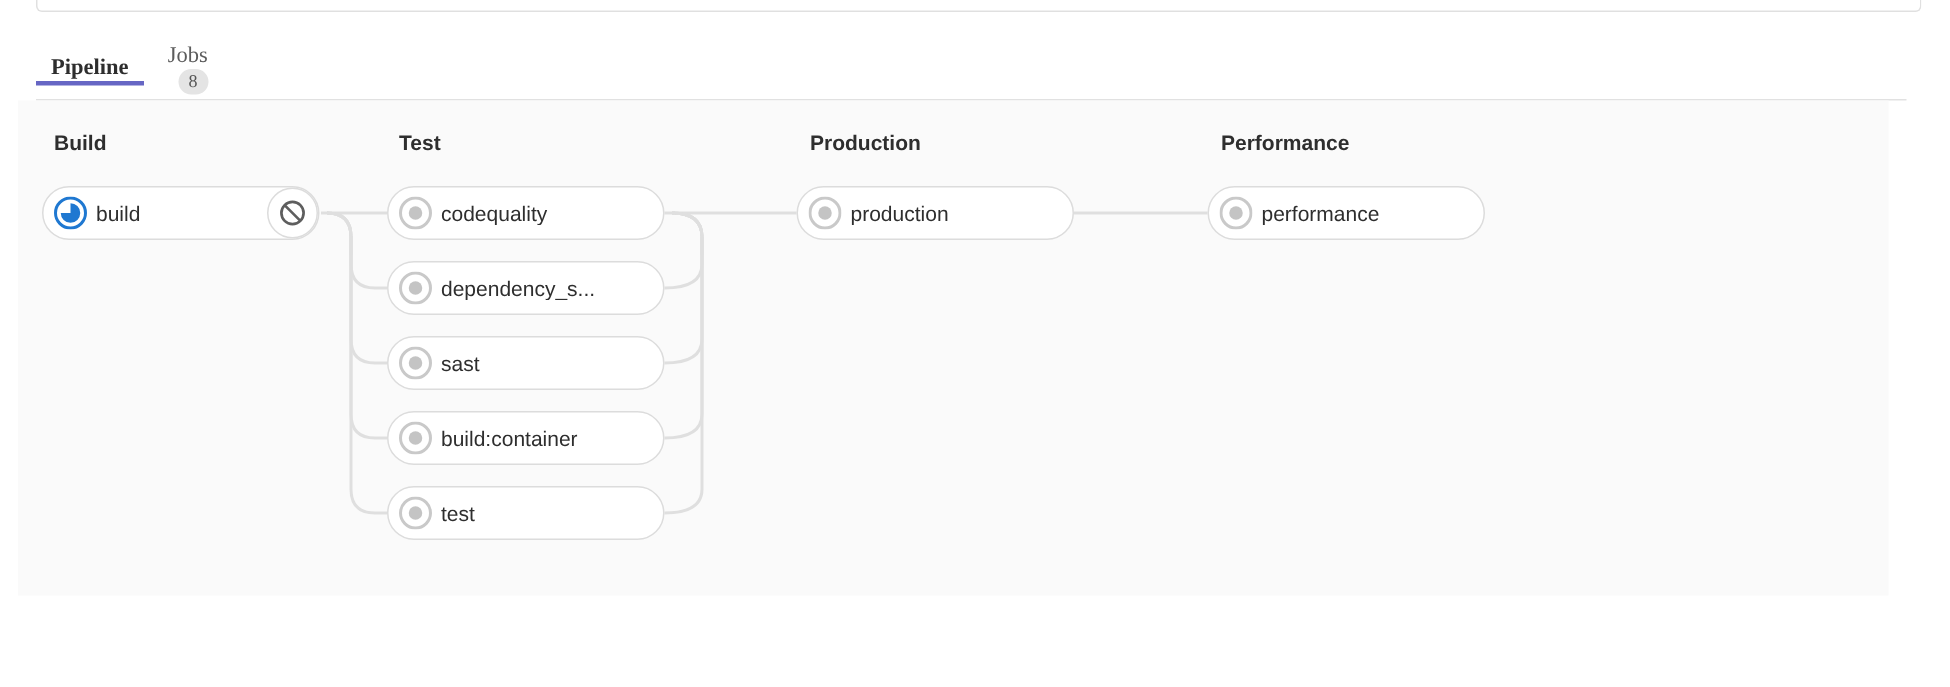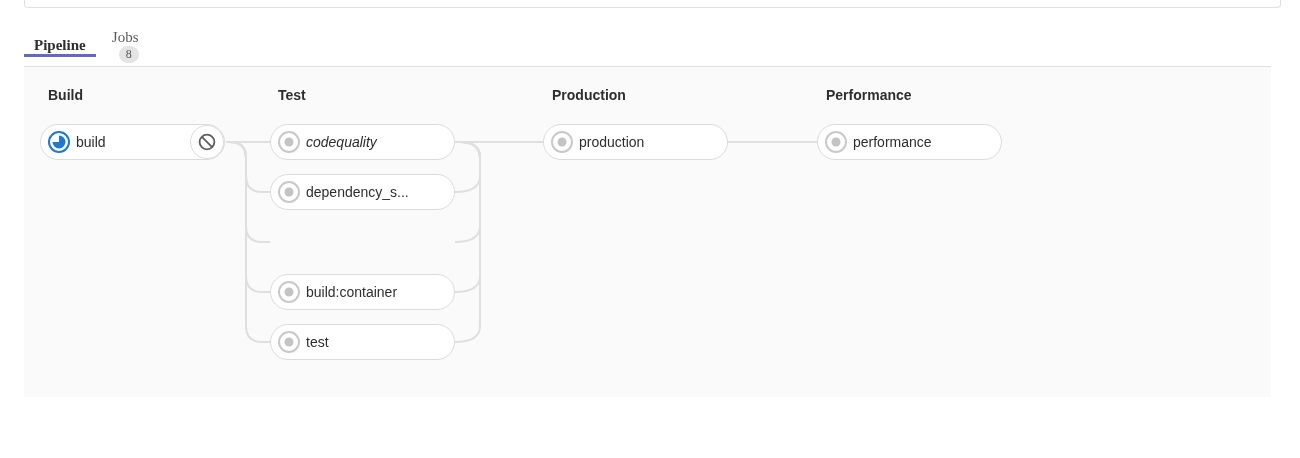--- a/index.html
+++ b/index.html
@@ -54,21 +54,21 @@
     color: #555555;
     border-radius: 9px;
     font-size: 12px;
     line-height: 17px;
     padding: 0 7px;
     font-weight: normal;
   }
   
   .graph-panel {
     position: absolute;
-    left: 24px; top: 67px;
+    left: 12px; top: 67px;
     width: 1247px; height: 330px;
     background: #fafafa;
   }
   .connectors {
     position: absolute;
     left: 0; top: 0;
     pointer-events: none;
   }
   .stage-title {
     position: absolute;
@@ -165,36 +165,43 @@
     </svg>
     <span class="job-label">build</span>
     <button class="action-btn">
       <svg width="20" height="20" viewBox="0 0 20 20">
         <circle cx="10" cy="10" r="7.4" fill="none" stroke="#5e5e5e" stroke-width="1.8"></circle>
         <line x1="4.9" y1="4.9" x2="15.1" y2="15.1" stroke="#5e5e5e" stroke-width="1.8"></line>
       </svg>
     </button>
   </div>
 
-  <div class="job-pill" style="left:246px; top:57px;font-style:italic;">
+  <div class="job-pill" style="left:246px; top:57px;">
     <svg class="ci-icon" viewBox="0 0 22 22">
       <circle cx="11" cy="11" r="10" fill="#ffffff" stroke="#c9c9c9" stroke-width="2"></circle>
       <circle cx="11" cy="11" r="4.5" fill="#c4c4c4"></circle>
     </svg>
     <span class="job-label">codequality</span>
   </div>
 
   <div class="job-pill" style="left:246px; top:107px;">
     <svg class="ci-icon" viewBox="0 0 22 22">
       <circle cx="11" cy="11" r="10" fill="#ffffff" stroke="#c9c9c9" stroke-width="2"></circle>
       <circle cx="11" cy="11" r="4.5" fill="#c4c4c4"></circle>
     </svg>
     <span class="job-label">dependency_s...</span>
   </div>
 
+  <div class="job-pill" style="left:246px; top:157px;">
+    <svg class="ci-icon" viewBox="0 0 22 22">
+      <circle cx="11" cy="11" r="10" fill="#ffffff" stroke="#c9c9c9" stroke-width="2"></circle>
+      <circle cx="11" cy="11" r="4.5" fill="#c4c4c4"></circle>
+    </svg>
+    <span class="job-label">sast</span>
+  </div>
 
   <div class="job-pill" style="left:246px; top:207px;">
     <svg class="ci-icon" viewBox="0 0 22 22">
       <circle cx="11" cy="11" r="10" fill="#ffffff" stroke="#c9c9c9" stroke-width="2"></circle>
       <circle cx="11" cy="11" r="4.5" fill="#c4c4c4"></circle>
     </svg>
     <span class="job-label">build:container</span>
   </div>
 
   <div class="job-pill" style="left:246px; top:257px;">

